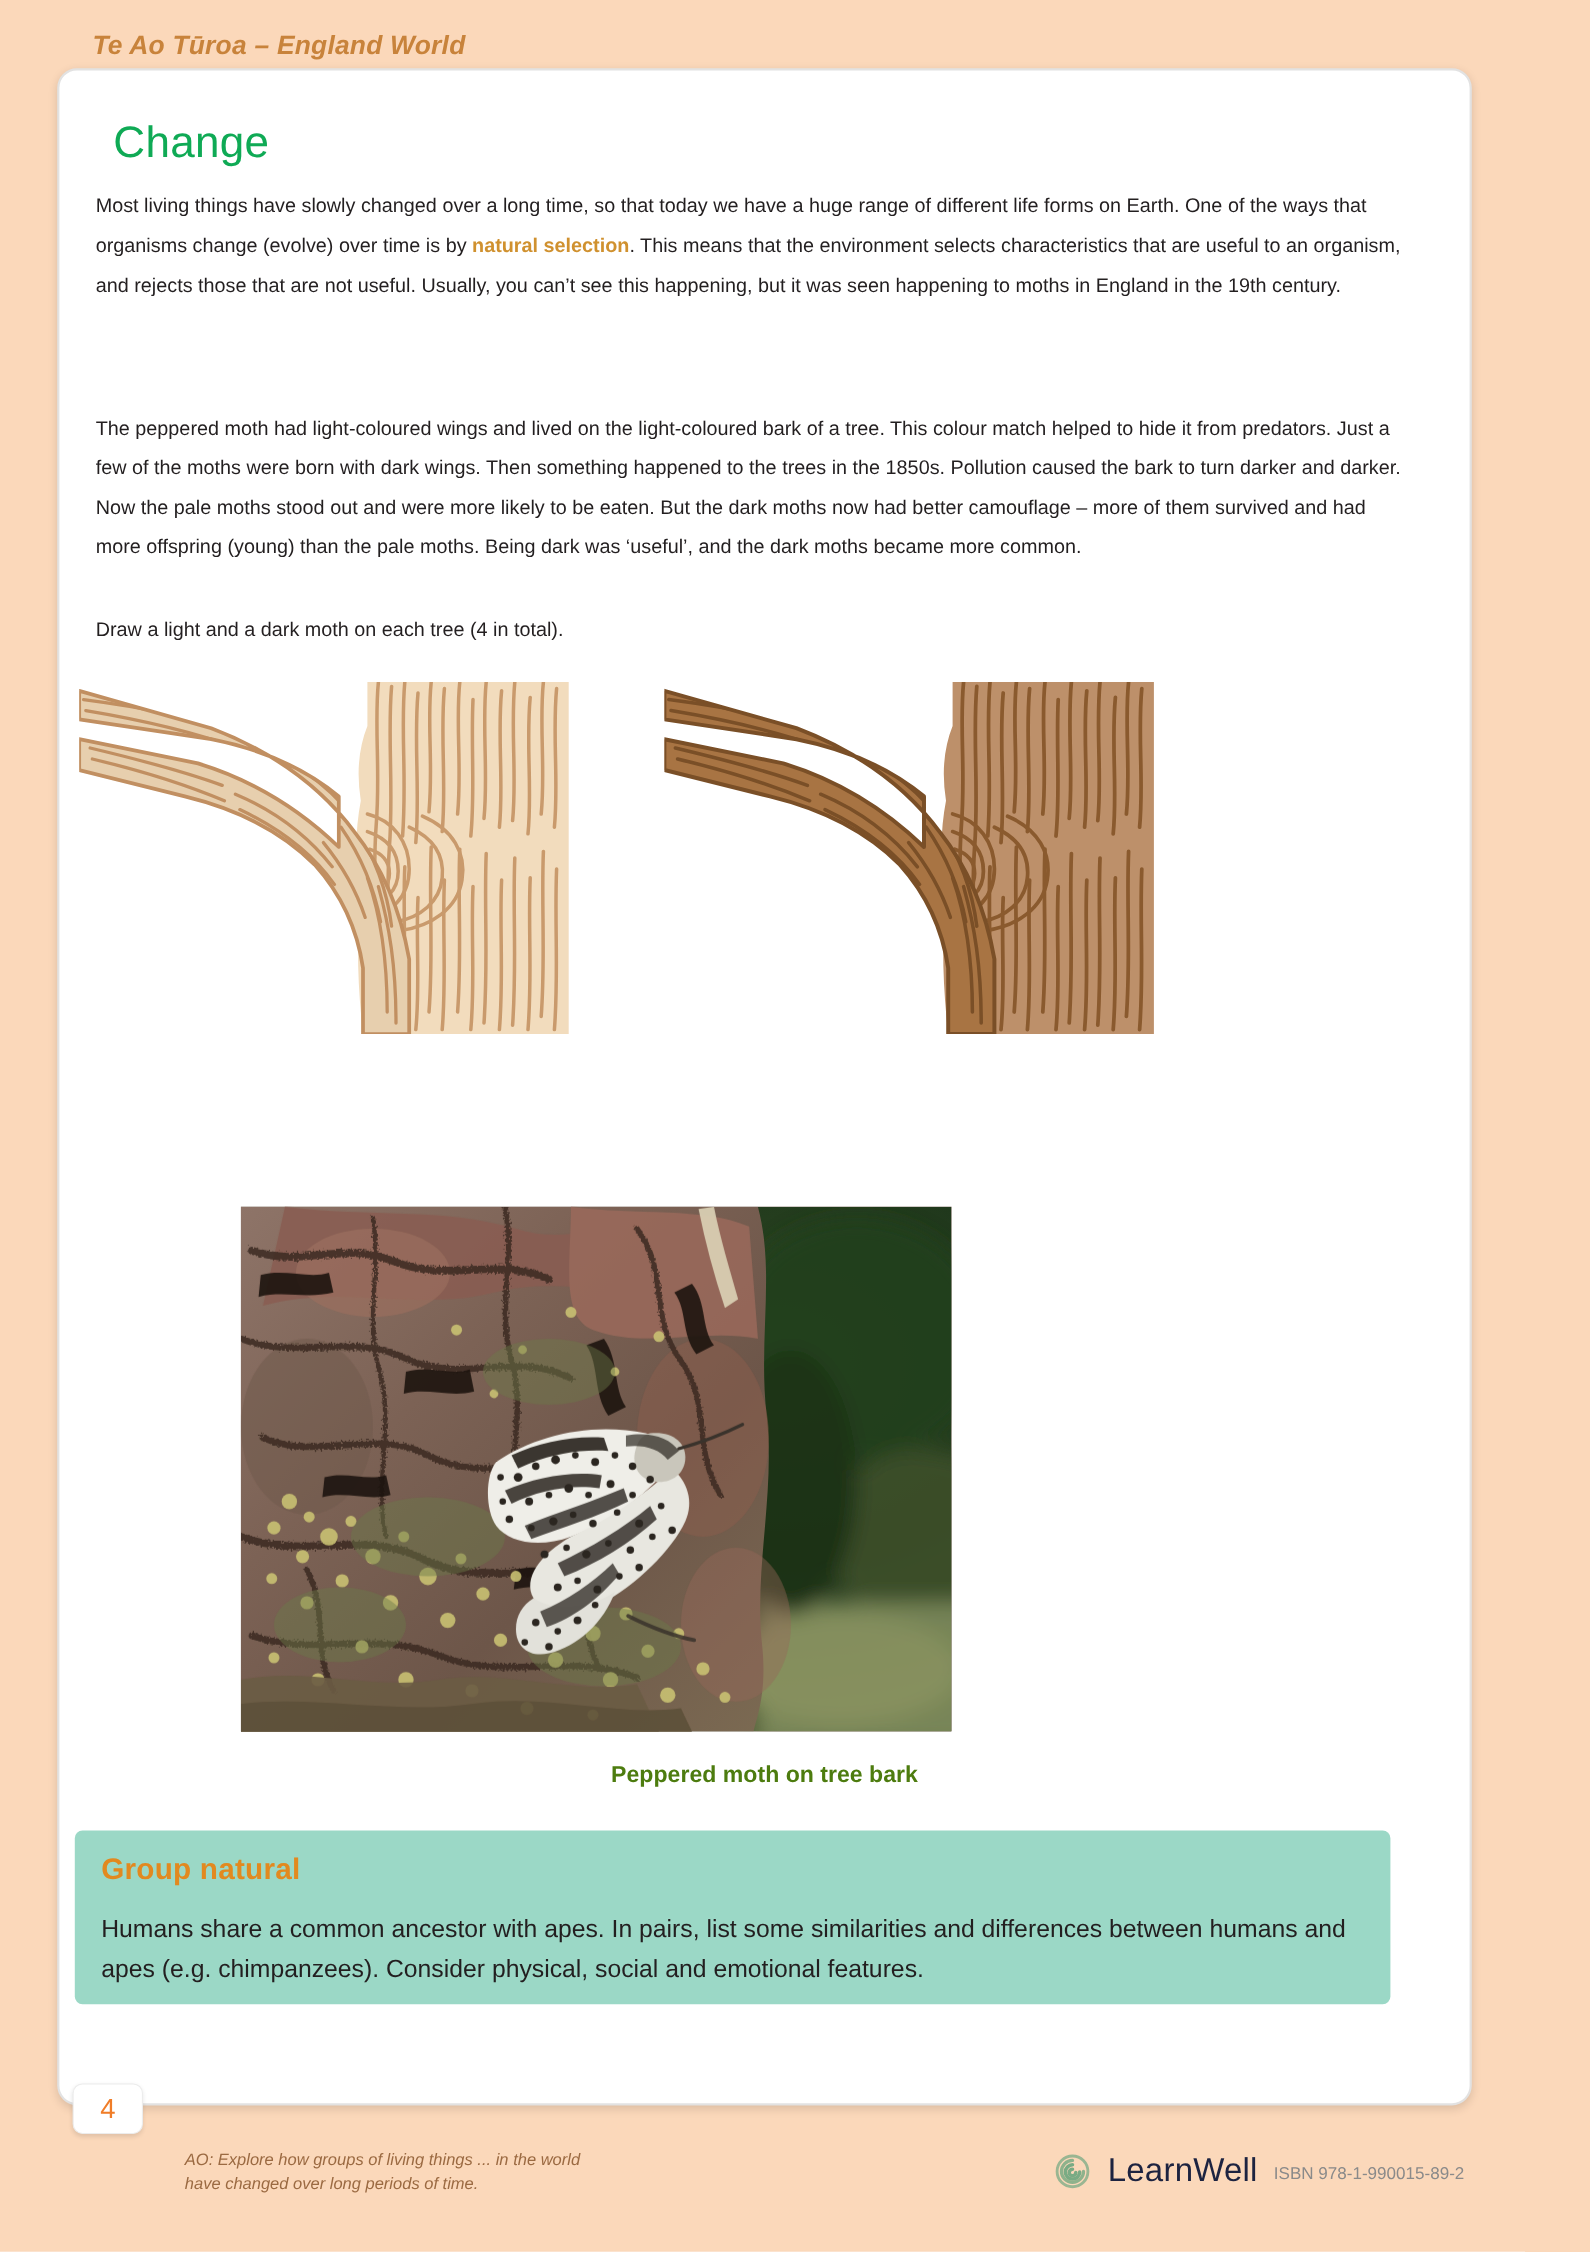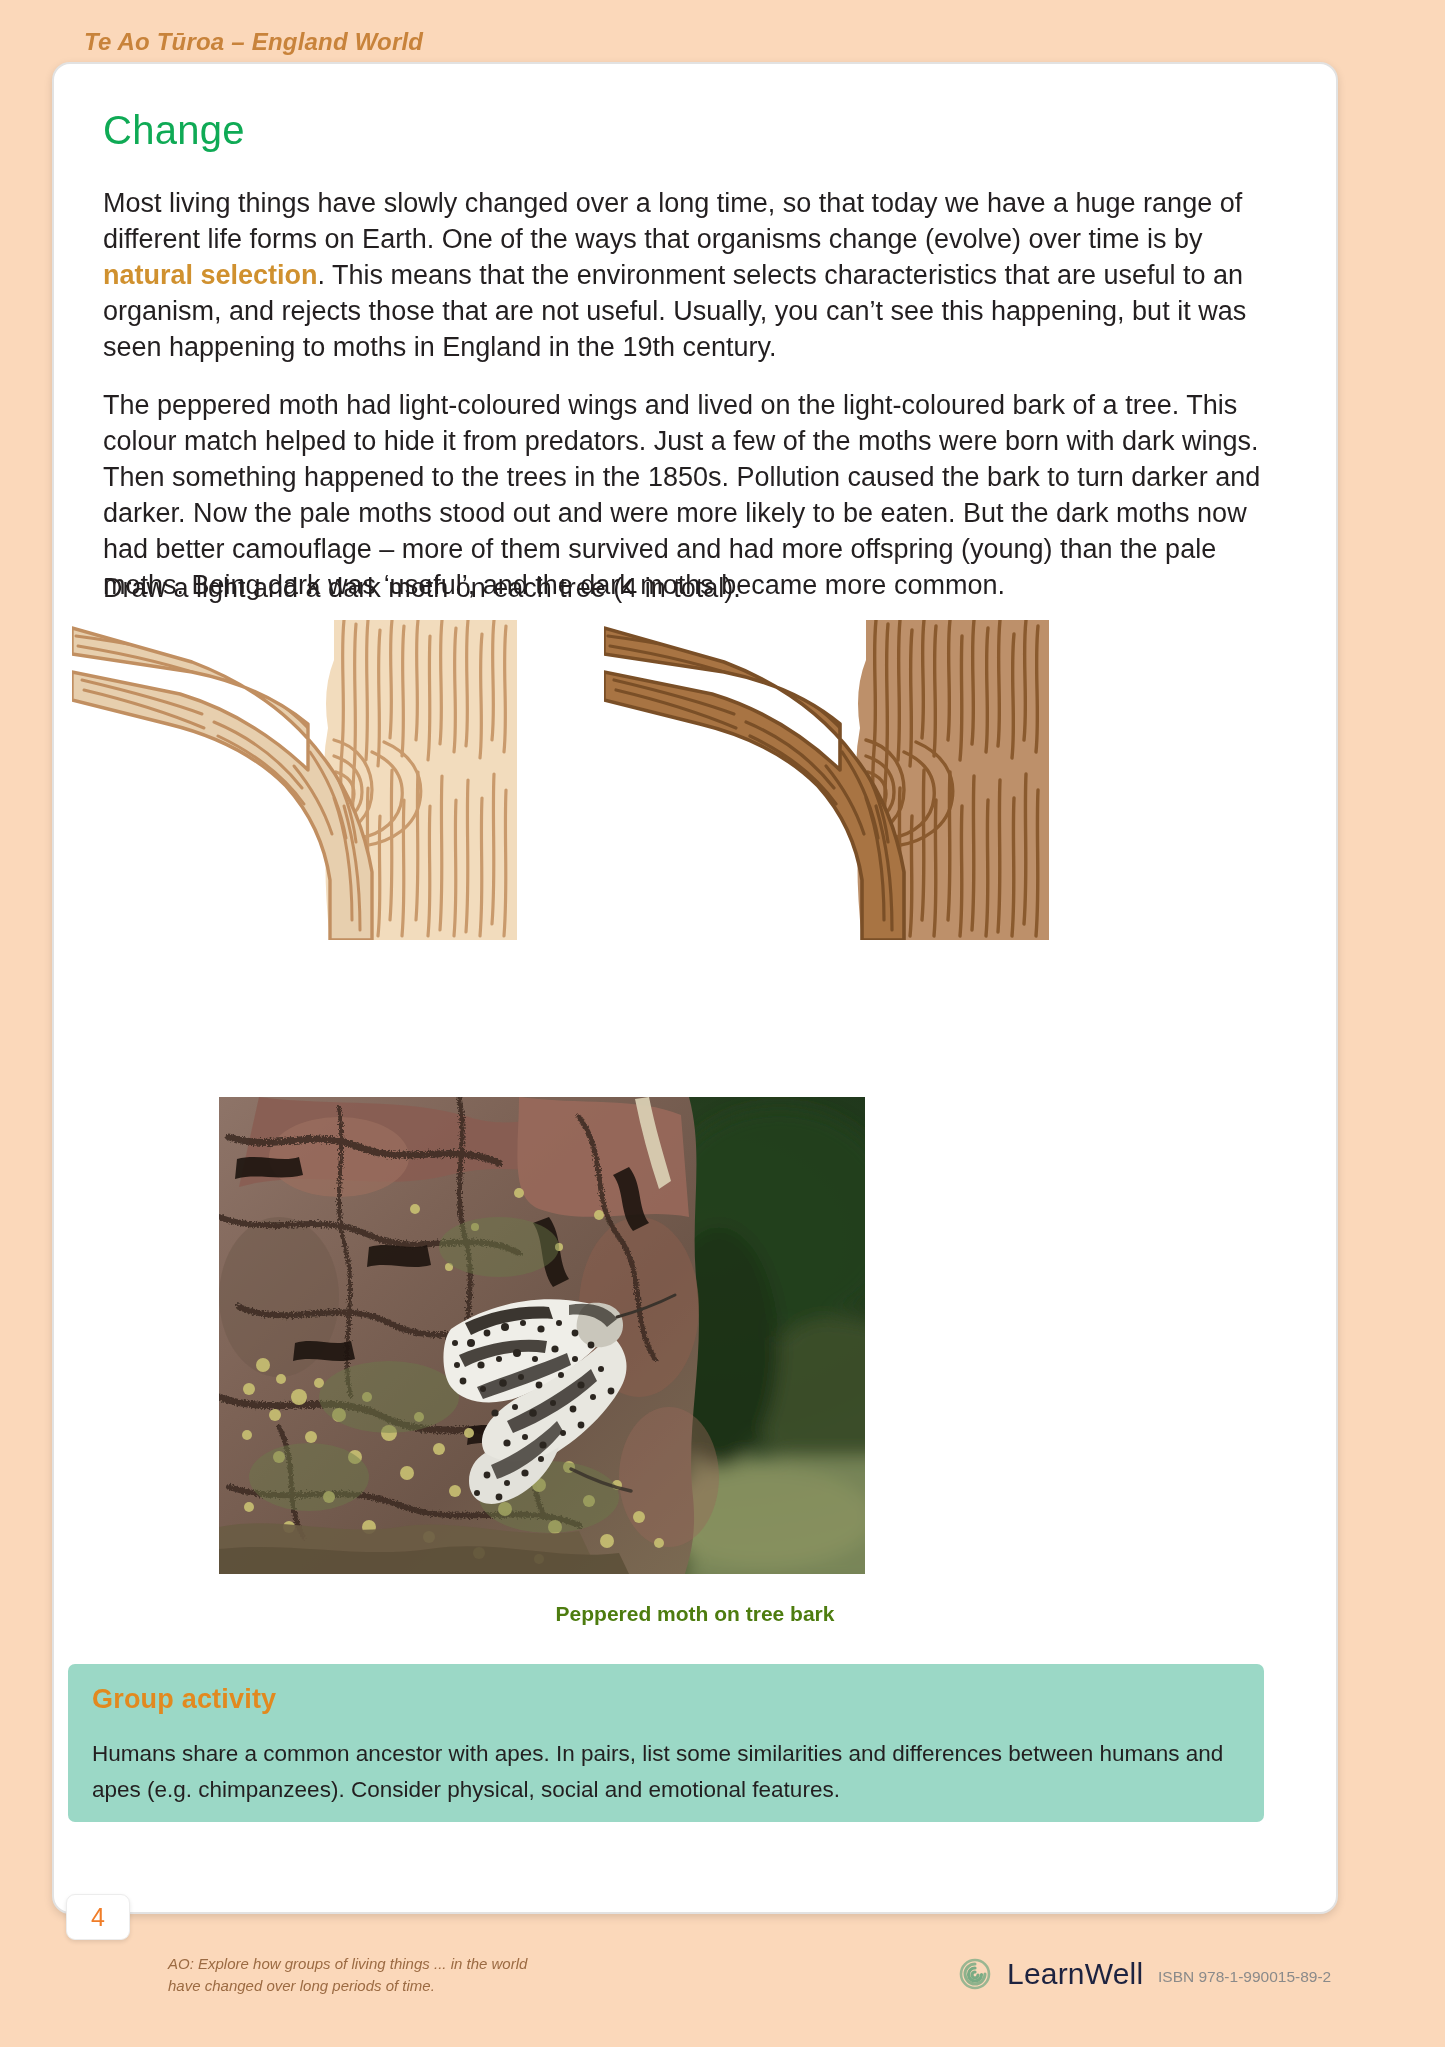--- a/index.html
+++ b/index.html
@@ -26,21 +26,21 @@
     box-shadow:0 3px 9px rgba(0,0,0,.13);
     overflow:hidden;
   }
 
   h1.section-title{
     margin:16px;position:absolute;left:33px;top:28px;
     font-size:40px;font-weight:400;color:#0faa55;letter-spacing:.3px;
   }
   p.body{
     position:absolute;left:33px;width:1195px;
-    margin:16px;font-size:27px;line-height:36px;color:#231f20;
+    margin:0;font-size:18px;line-height:36px;color:#231f20;
   }
   #para1{top:105px;}
   #para2{top:307px;}
   #para3{top:490px;}
   .kw{color:#d0912f;font-weight:700;}
 
   
   .trees{position:absolute;left:0;top:556px;width:1282px;height:320px;}
   .tree-svg{position:absolute;top:0;}
   #tree-light{left:18px;}
@@ -451,21 +451,21 @@
           <path d="M0,430 C60,418 120,440 180,430 C240,420 300,444 360,434 L380,477 L0,477 Z" fill="#6b5c44"></path>
           <path d="M0,452 C70,444 140,462 210,452 C280,442 340,464 400,456 L410,477 L0,477 Z" fill="#5d5039"></path>
         </g>
       </g>
     </svg>
   </div>
 
   <div class="photo-caption">Peppered moth on tree bark</div>
 
   <div class="activity">
-    <div class="activity-title">Group activity</div>
+    <div class="activity-title">Group natural</div>
     <p class="activity-text">Humans share a common ancestor with apes. In pairs, list some similarities and differences between humans and apes (e.g. chimpanzees). Consider physical, social and emotional features.</p>
   </div>
 </div>
 
 <div class="page-tab">
   <span>4</span>
 </div>
 
 <div class="ao-text">AO: Explore how groups of living things ... in the world have changed over long periods of time.</div>
 

